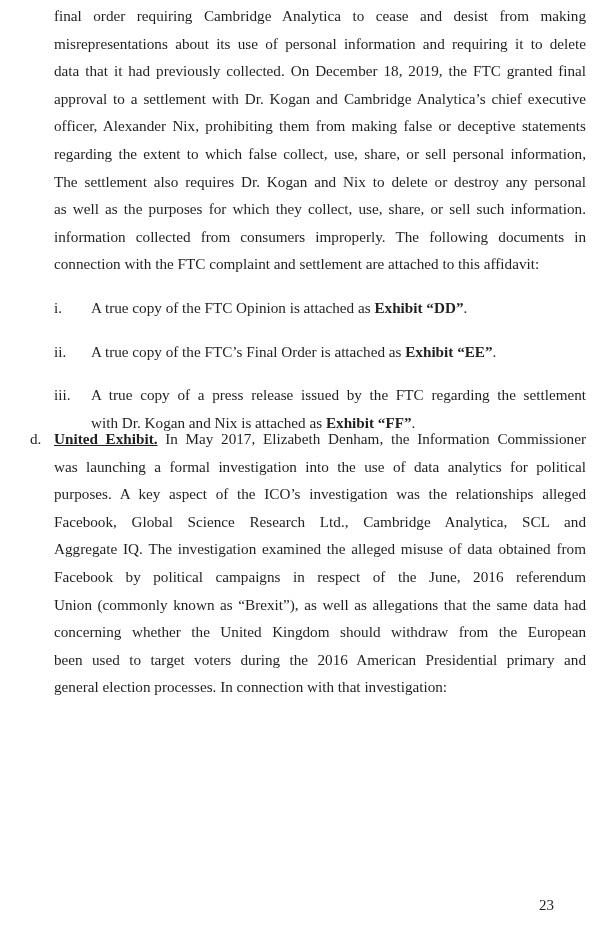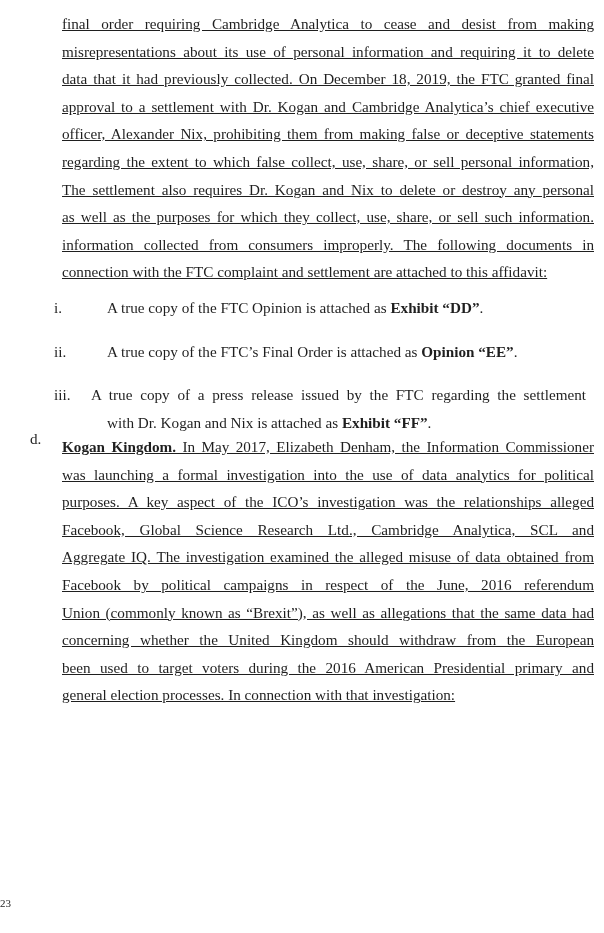--- a/index.html
+++ b/index.html
@@ -20,22 +20,21 @@
       position: absolute;
       left: 0; top: 0;
       width: 604px; height: 933px;
     }
     .para {
       position: absolute;
       left: 54px;
       width: 532px;
       line-height: 27.6px;
       text-align: justify;
-      margin: 8px;
-      text-decoration: underline;
+      margin: 0;
     }
     .para .line {
       display: block;
       text-align: justify;
       text-align-last: justify;
       white-space: nowrap;
       height: 27.6px;
     }
     .para .line.last {
       text-align-last: left;
@@ -57,40 +56,39 @@
       width: 495px;
     }
     .list-item .body .line {
       display: block;
       white-space: nowrap;
       text-align-last: justify;
       height: 27.6px;
     }
     .list-item .body .line.last {
       text-align-last: left;
-      margin-left: 16px;
     }
     b, .bold { font-weight: bold; }
     .section-d-marker {
       position: absolute;
       left: 30px;
       top: 425px;
       line-height: 27.6px;
     }
     .underline-bold {
       font-weight: bold;
       text-decoration: underline;
     }
     .page-number {
       position: absolute;
       top: 897px;
       left: 0;
       width: 554px;
-      text-align: left;
-      font-size: 11px;
+      text-align: right;
+      font-size: 15px;
     }
   </style>
 </head>
 <body>
 
 <div class="page">
 
   <div class="para" style="top:2px;">
     <span class="line">final order requiring Cambridge Analytica to cease and desist from making</span>
     <span class="line">misrepresentations about its use of personal information and requiring it to delete</span>
@@ -107,36 +105,36 @@
   <div class="list-item" style="top:294px;">
     <span class="marker">i.</span>
     <div class="body">
       <span class="line last"><span>A true copy of the FTC Opinion is attached as </span><b>Exhibit “DD”</b><span>.</span></span>
     </div>
   </div>
 
   <div class="list-item" style="top:338px;">
     <span class="marker">ii.</span>
     <div class="body">
-      <span class="line last"><span>A true copy of the FTC’s Final Order is attached as </span><b>Opinion “EE”</b><span>.</span></span>
+      <span class="line last"><span>A true copy of the FTC’s Final Order is attached as </span><b>Exhibit “EE”</b><span>.</span></span>
     </div>
   </div>
 
   <div class="list-item" style="top:381px;">
     <span class="marker">iii.</span>
     <div class="body">
       <span class="line">A true copy of a press release issued by the FTC regarding the settlement</span>
       <span class="line last"><span>with Dr. Kogan and Nix is attached as </span><b>Exhibit “FF”</b><span>.</span></span>
     </div>
   </div>
 
   <span class="section-d-marker">d.</span>
 
   <div class="para" style="top:425px;">
-    <span class="line"><span class="underline-bold">Kogan Kingdom.</span><span> In May 2017, Elizabeth Denham, the Information Commissioner</span></span>
+    <span class="line"><span class="underline-bold">United Exhibit.</span><span> In May 2017, Elizabeth Denham, the Information Commissioner</span></span>
     <span class="line">was launching a formal investigation into the use of data analytics for political</span>
     <span class="line">purposes. A key aspect of the ICO’s investigation was the relationships alleged</span>
     <span class="line">Facebook, Global Science Research Ltd., Cambridge Analytica, SCL and</span>
     <span class="line">Aggregate IQ. The investigation examined the alleged misuse of data obtained from</span>
     <span class="line">Facebook by political campaigns in respect of the June, 2016 referendum</span>
     <span class="line">Union (commonly known as “Brexit”), as well as allegations that the same data had</span>
     <span class="line">concerning whether the United Kingdom should withdraw from the European</span>
     <span class="line">been used to target voters during the 2016 American Presidential primary and</span>
     <span class="line last">general election processes. In connection with that investigation:</span>
   </div>

